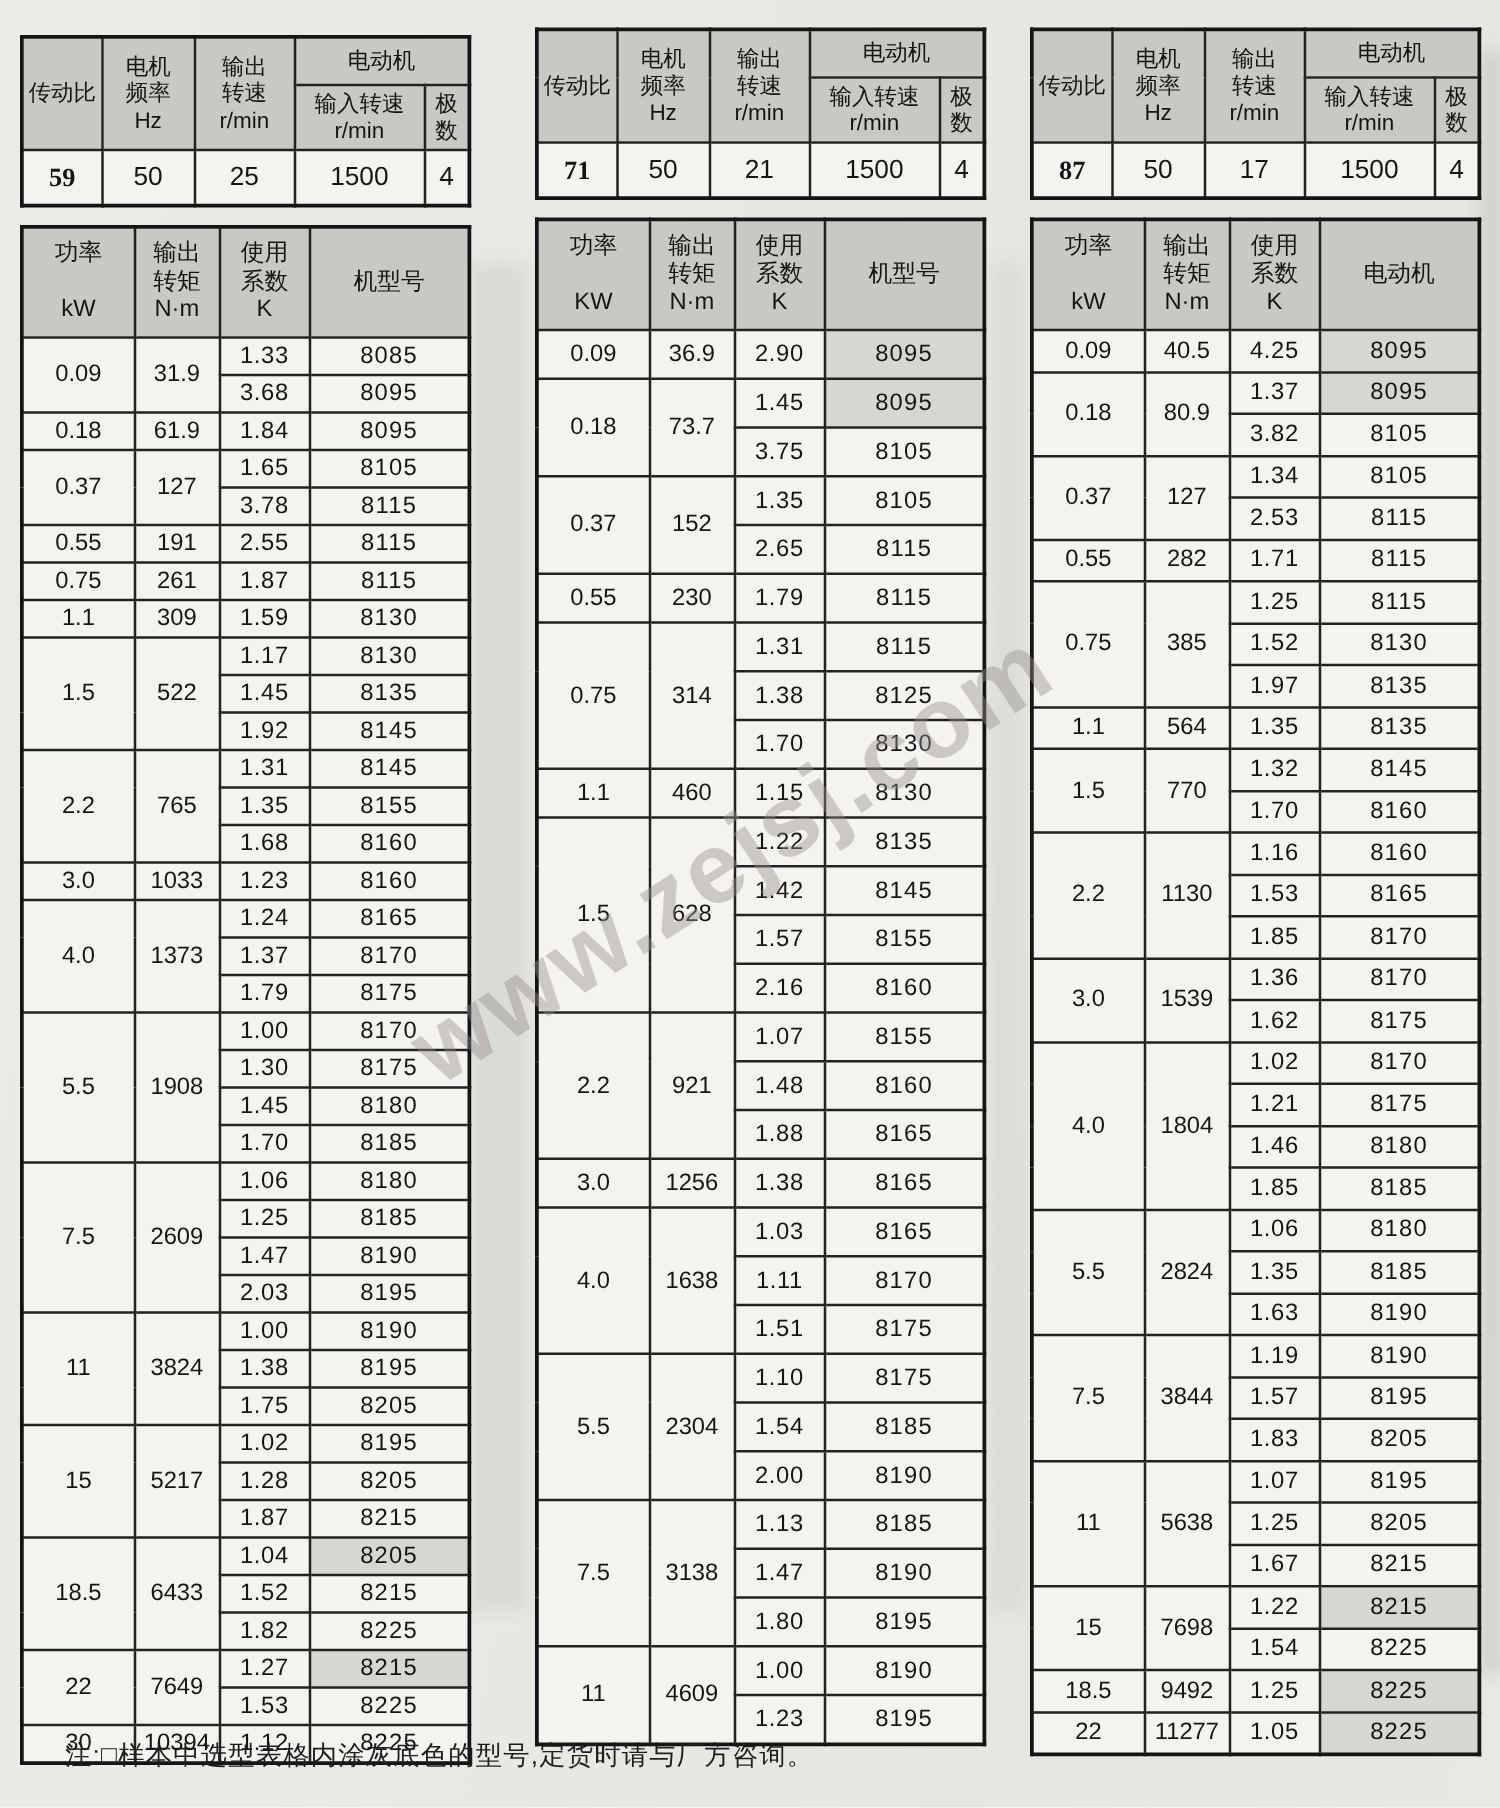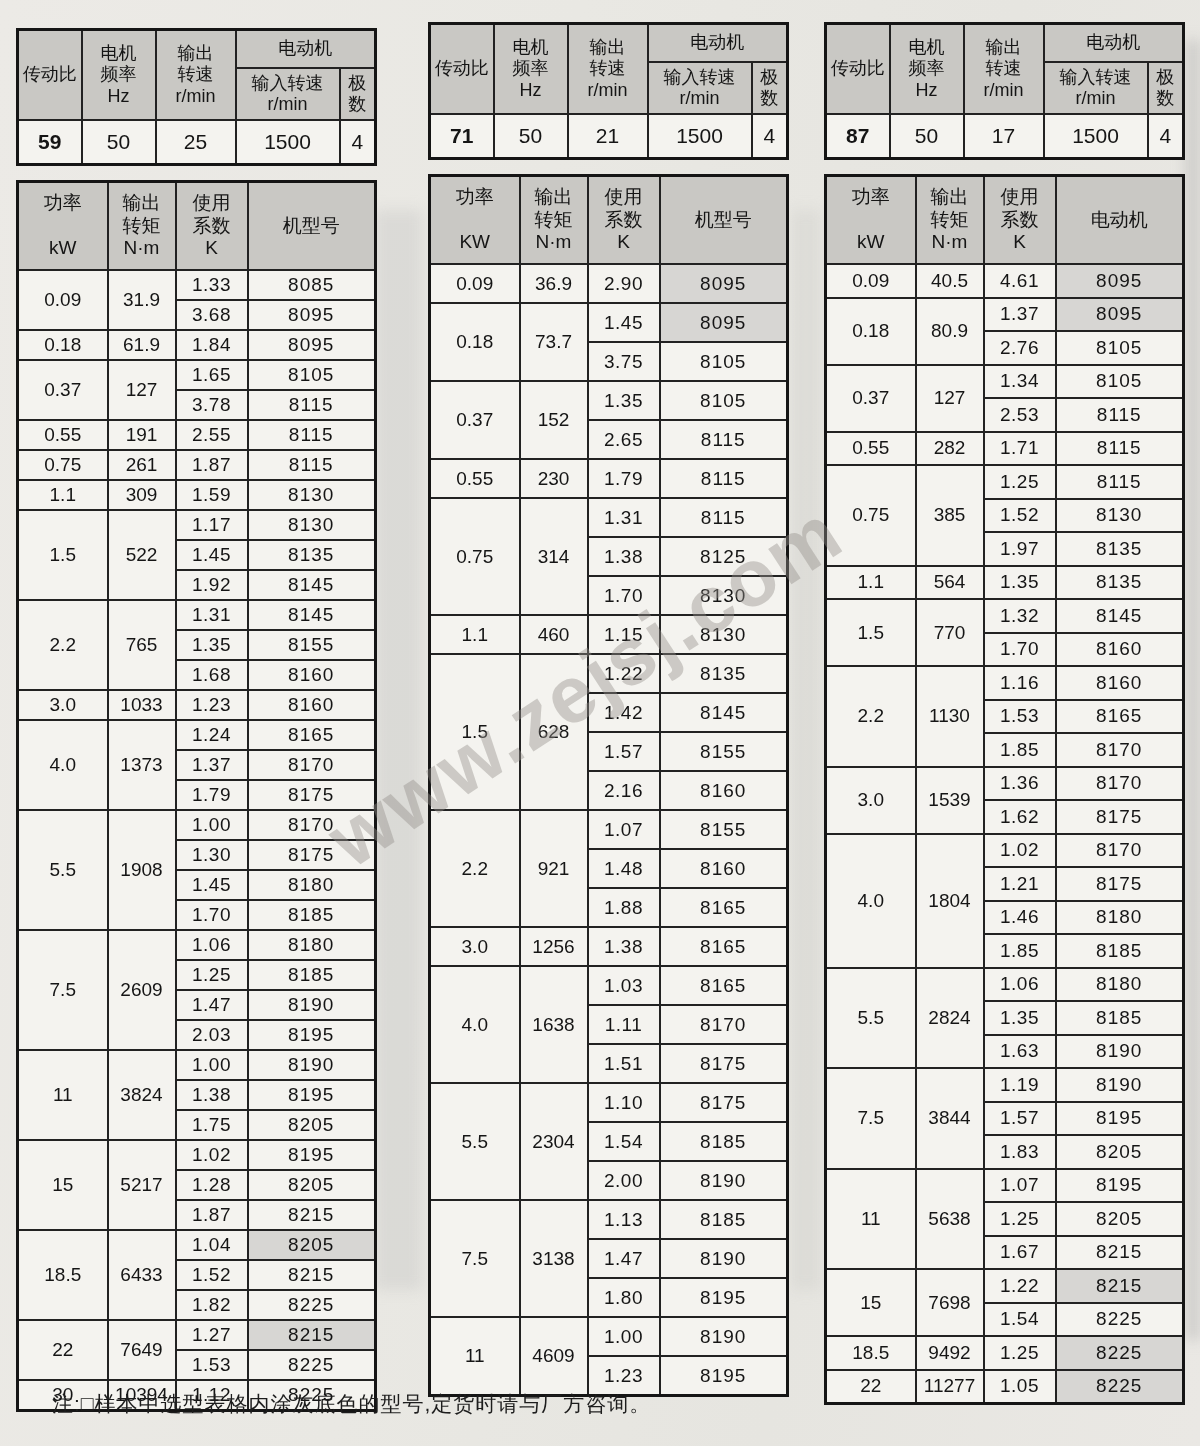--- a/index.html
+++ b/index.html
@@ -13,21 +13,21 @@
   #g1{left:428px;top:22px;}
   #g2{left:824px;top:22px;}
   table{border-collapse:collapse;table-layout:fixed;background:#f4f3ef;border:3px solid #151515;}
   th,td{border:2px solid #222;text-align:center;vertical-align:middle;overflow:hidden;}
   th{background:#c9c8c4;font-weight:normal;white-space:pre-line;font-size:18px;line-height:1.18;padding:2px 0;}
   td{font-size:19px;background:#f4f3ef;}
   .spec{margin-bottom:14px;}
   .spec tr.r1 th{height:32px;}
   .spec tr.r2 th{height:46px;}
   .spec tr.vals td{height:40px;font-size:21px;}
-  .spec td.ratio-val{font-size:26px;font-weight:bold;}
+  .spec td.ratio-val{font-size:26px;font-weight:bold;font-family:Liberation Serif, serif;}
   .main th{height:82px;font-size:19px;}
   .main td.pw,.main td.tq{font-size:19px;}
   .main td.k{letter-spacing:0.5px;}
   .main td.md{letter-spacing:1px;}
   .g0 td{height:26px;}
   .g1 td{height:35px;}
   .g2 td{height:29.5px;}
   td.shade{background:#d7d6d3;}
   .watermark{
     position:absolute;left:175px;top:640px;width:820px;z-index:6;
@@ -540,31 +540,31 @@
 转矩
 N·m</th>
           <th>使用
 系数
 K</th>
           <th>电动机</th>
         </tr>
         <tr>
           <td class="pw" rowspan="1">0.09</td>
           <td class="tq" rowspan="1">40.5</td>
-          <td class="k">4.61</td>
+          <td class="k">4.25</td>
           <td class="md shade">8095</td>
         </tr>
         <tr>
           <td class="pw" rowspan="2">0.18</td>
           <td class="tq" rowspan="2">80.9</td>
           <td class="k">1.37</td>
           <td class="md shade">8095</td>
         </tr>
         <tr>
-          <td class="k">2.76</td>
+          <td class="k">3.82</td>
           <td class="md">8105</td>
         </tr>
         <tr>
           <td class="pw" rowspan="2">0.37</td>
           <td class="tq" rowspan="2">127</td>
           <td class="k">1.34</td>
           <td class="md">8105</td>
         </tr>
         <tr>
           <td class="k">2.53</td>

